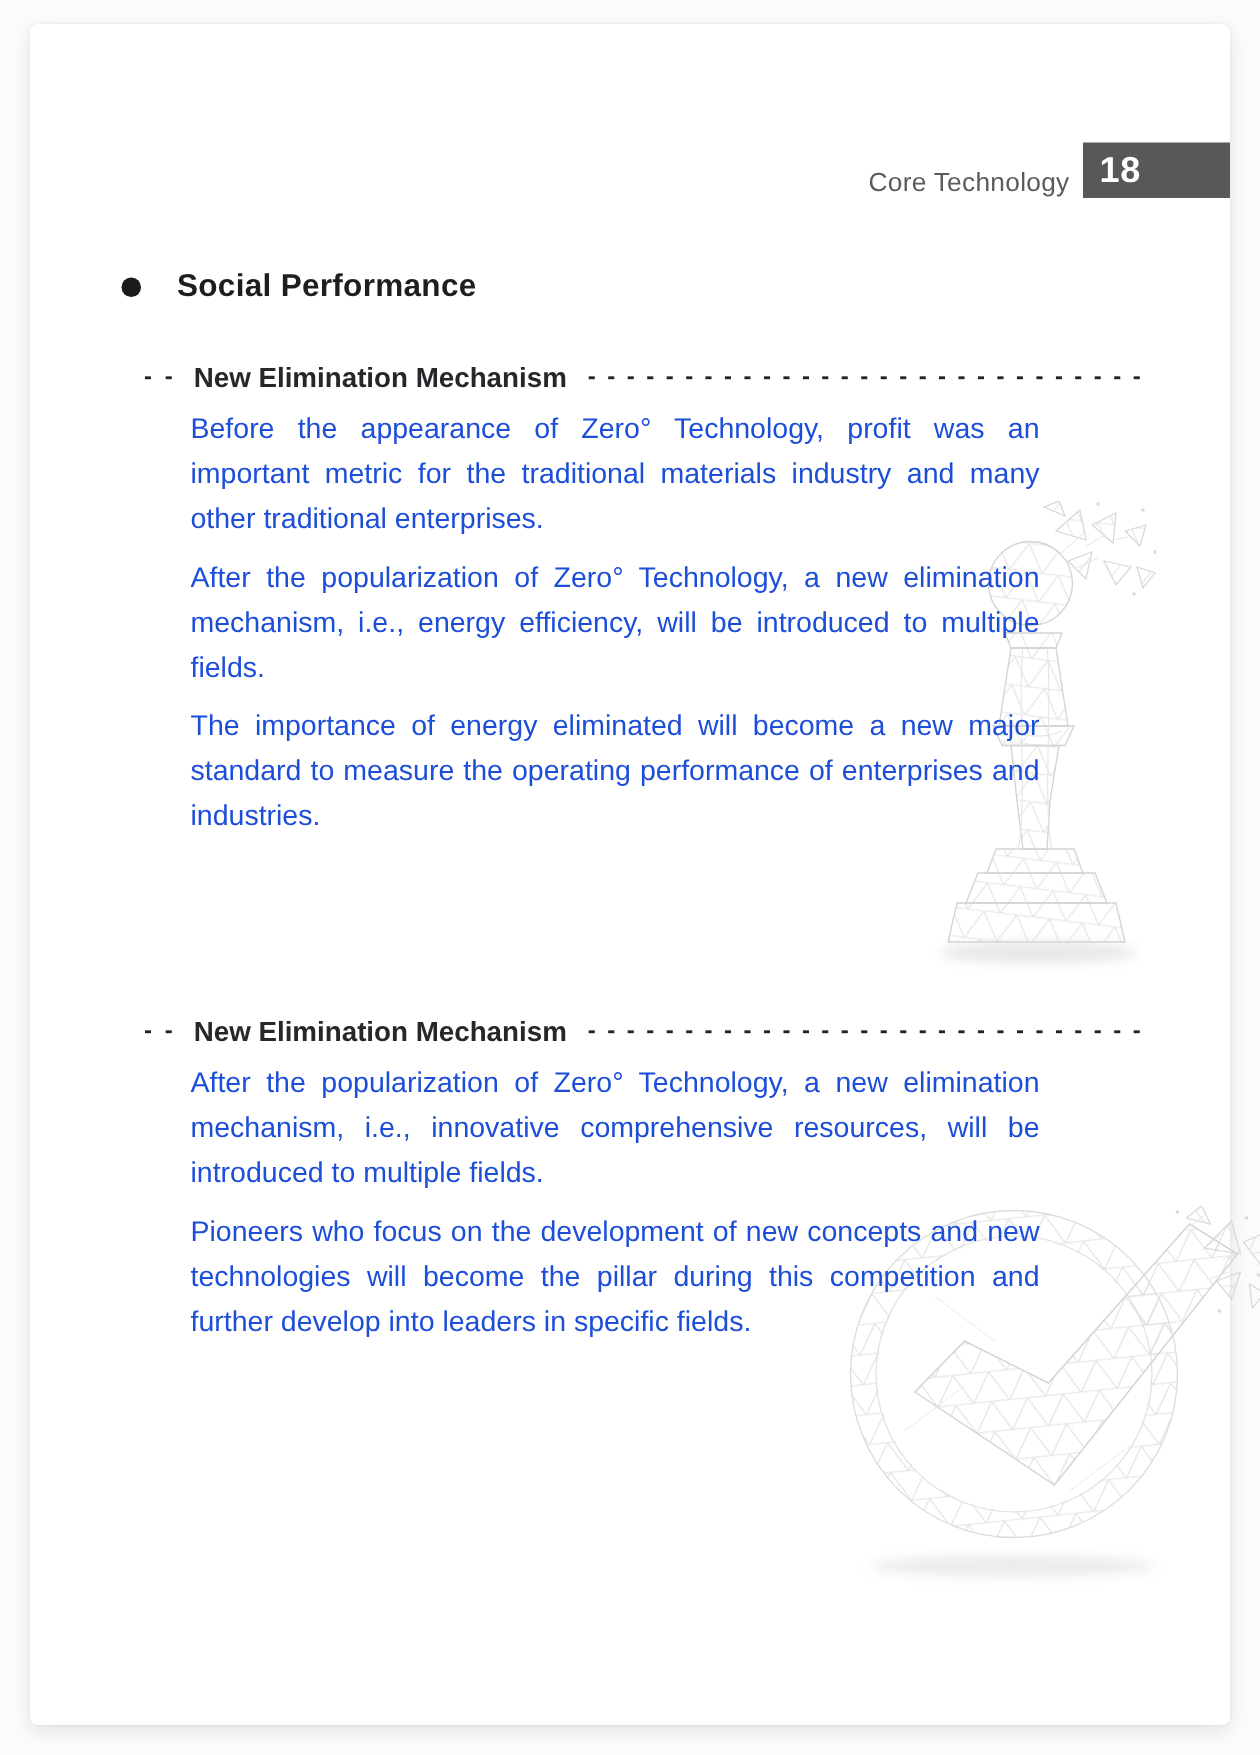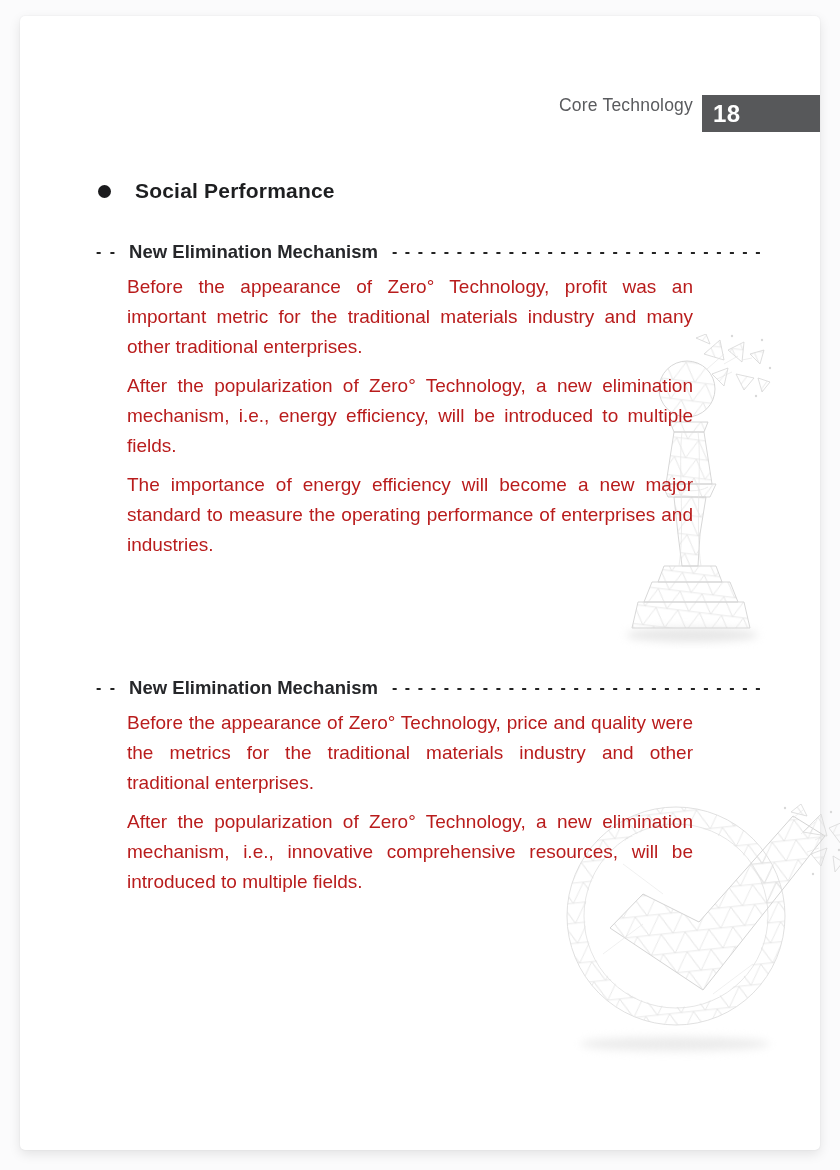--- a/index.html
+++ b/index.html
@@ -1,39 +1,39 @@
 <!DOCTYPE html>
 <html><head>
 <meta charset="utf-8">
 <style>
   html,body{margin:0;padding:0;width:840px;height:1170px;overflow:hidden;
     background:#fbfbfc;font-family:"Liberation Sans",sans-serif;}
   .page{position:absolute;left:20px;top:16px;width:800px;height:1134px;background:#ffffff;
     border-radius:5px;box-shadow:0 4px 12px rgba(0,0,0,.10),0 0 2px rgba(0,0,0,.07);}
   
-  .header-row{position:absolute;top:79px;right:0;height:37px;display:flex;align-items:flex-start;z-index:3;}
+  .header-row{position:absolute;top:79px;right:0;height:37px;display:flex;align-items:flex-end;z-index:3;}
   .section-label{font-size:17.5px;color:#5a5b5e;margin-right:9px;letter-spacing:.2px;}
-  .pagenum-box{width:118px;height:37px;background:#57585a;color:#ffffff;display:flex;align-items:center;
+  .pagenum-box{width:98px;height:37px;background:#57585a;color:#ffffff;display:flex;align-items:center;
     padding-left:11px;box-sizing:border-box;font-size:24px;font-weight:bold;letter-spacing:.5px;}
   
-  .title-row{position:absolute;left:78px;top:160px;height:30px;display:flex;align-items:center;z-index:3;}
+  .title-row{position:absolute;left:61px;top:160px;height:30px;display:flex;align-items:center;z-index:3;}
   .bullet{width:13px;height:13px;border-radius:50%;background:#1b1b1d;flex:0 0 auto;}
   .page-title{font-size:21px;font-weight:600;color:#1d1e20;margin:0 0 0 24px;letter-spacing:.2px;}
   
   .section-head{position:absolute;left:76px;width:672px;height:24px;display:flex;align-items:center;
     z-index:3;color:#26272a;}
   .sh-1{top:224px;} .sh-2{top:660px;}
   .dash-prefix{font-weight:700;font-size:16px;letter-spacing:2px;color:#232323;white-space:pre;flex:0 0 auto;}
   .section-title{font-size:18.5px;font-weight:600;white-space:nowrap;margin:0 14px 0 12px;text-align:center;}
   .dash-rule{flex:1 1 auto;overflow:hidden;white-space:nowrap;font-weight:700;font-size:16px;
     letter-spacing:1.6px;color:#232323;}
   
   .paras{position:absolute;left:107px;width:566px;z-index:3;}
   .paras-1{top:256px;} .paras-2{top:692px;}
-  .paras p{margin:0 0 9px 0;font-size:19px;line-height:30px;color:#b91c1c;text-align:justify;}
+  .paras p{margin:0 0 9px 0;font-size:19px;line-height:30px;color:#1d4ed8;text-align:justify;}
   
   .wm{position:absolute;z-index:1;}
   .wm-chess{left:592px;top:318px;width:160px;height:315px;}
   .wm-check{left:543px;top:788px;width:280px;height:270px;}
   .blur{filter:blur(4px);}
 </style>
 </head>
 <body>
 
 <div class="page">
@@ -117,26 +117,26 @@
   </div>
 
   <div class="section-head sh-1">
     <span class="dash-prefix">- -</span>
     <span class="section-title">New Elimination Mechanism</span>
     <span class="dash-rule">- - - - - - - - - - - - - - - - - - - - - - - - - - - - - - - - - - - - - - - - - - - - - - - - - - - - - - - -</span>
   </div>
   <div class="paras paras-1">
     <p>Before the appearance of Zero° Technology, profit was an important metric for the traditional materials industry and many other traditional enterprises.</p>
     <p>After the popularization of Zero° Technology, a new elimination mechanism, i.e., energy efficiency, will be introduced to multiple fields.</p>
-    <p>The importance of energy efficiency will become a new major standard to measure the operating performance of enterprises and industries.</p>
+    <p>The importance of energy eliminated will become a new major standard to measure the operating performance of enterprises and industries.</p>
   </div>
 
   <div class="section-head sh-2">
     <span class="dash-prefix">- -</span>
     <span class="section-title">New Elimination Mechanism</span>
     <span class="dash-rule">- - - - - - - - - - - - - - - - - - - - - - - - - - - - - - - - - - - - - - - - - - - - - - - - - - - - - - - -</span>
   </div>
   <div class="paras paras-2">
-    <p>Before the appearance of Zero° Technology, price and quality were the metrics for the traditional materials industry and other traditional enterprises.</p>
     <p>After the popularization of Zero° Technology, a new elimination mechanism, i.e., innovative comprehensive resources, will be introduced to multiple fields.</p>
+    <p>Pioneers who focus on the development of new concepts and new technologies will become the pillar during this competition and further develop into leaders in specific fields.</p>
   </div>
 
 </div>
 
 </body></html>

